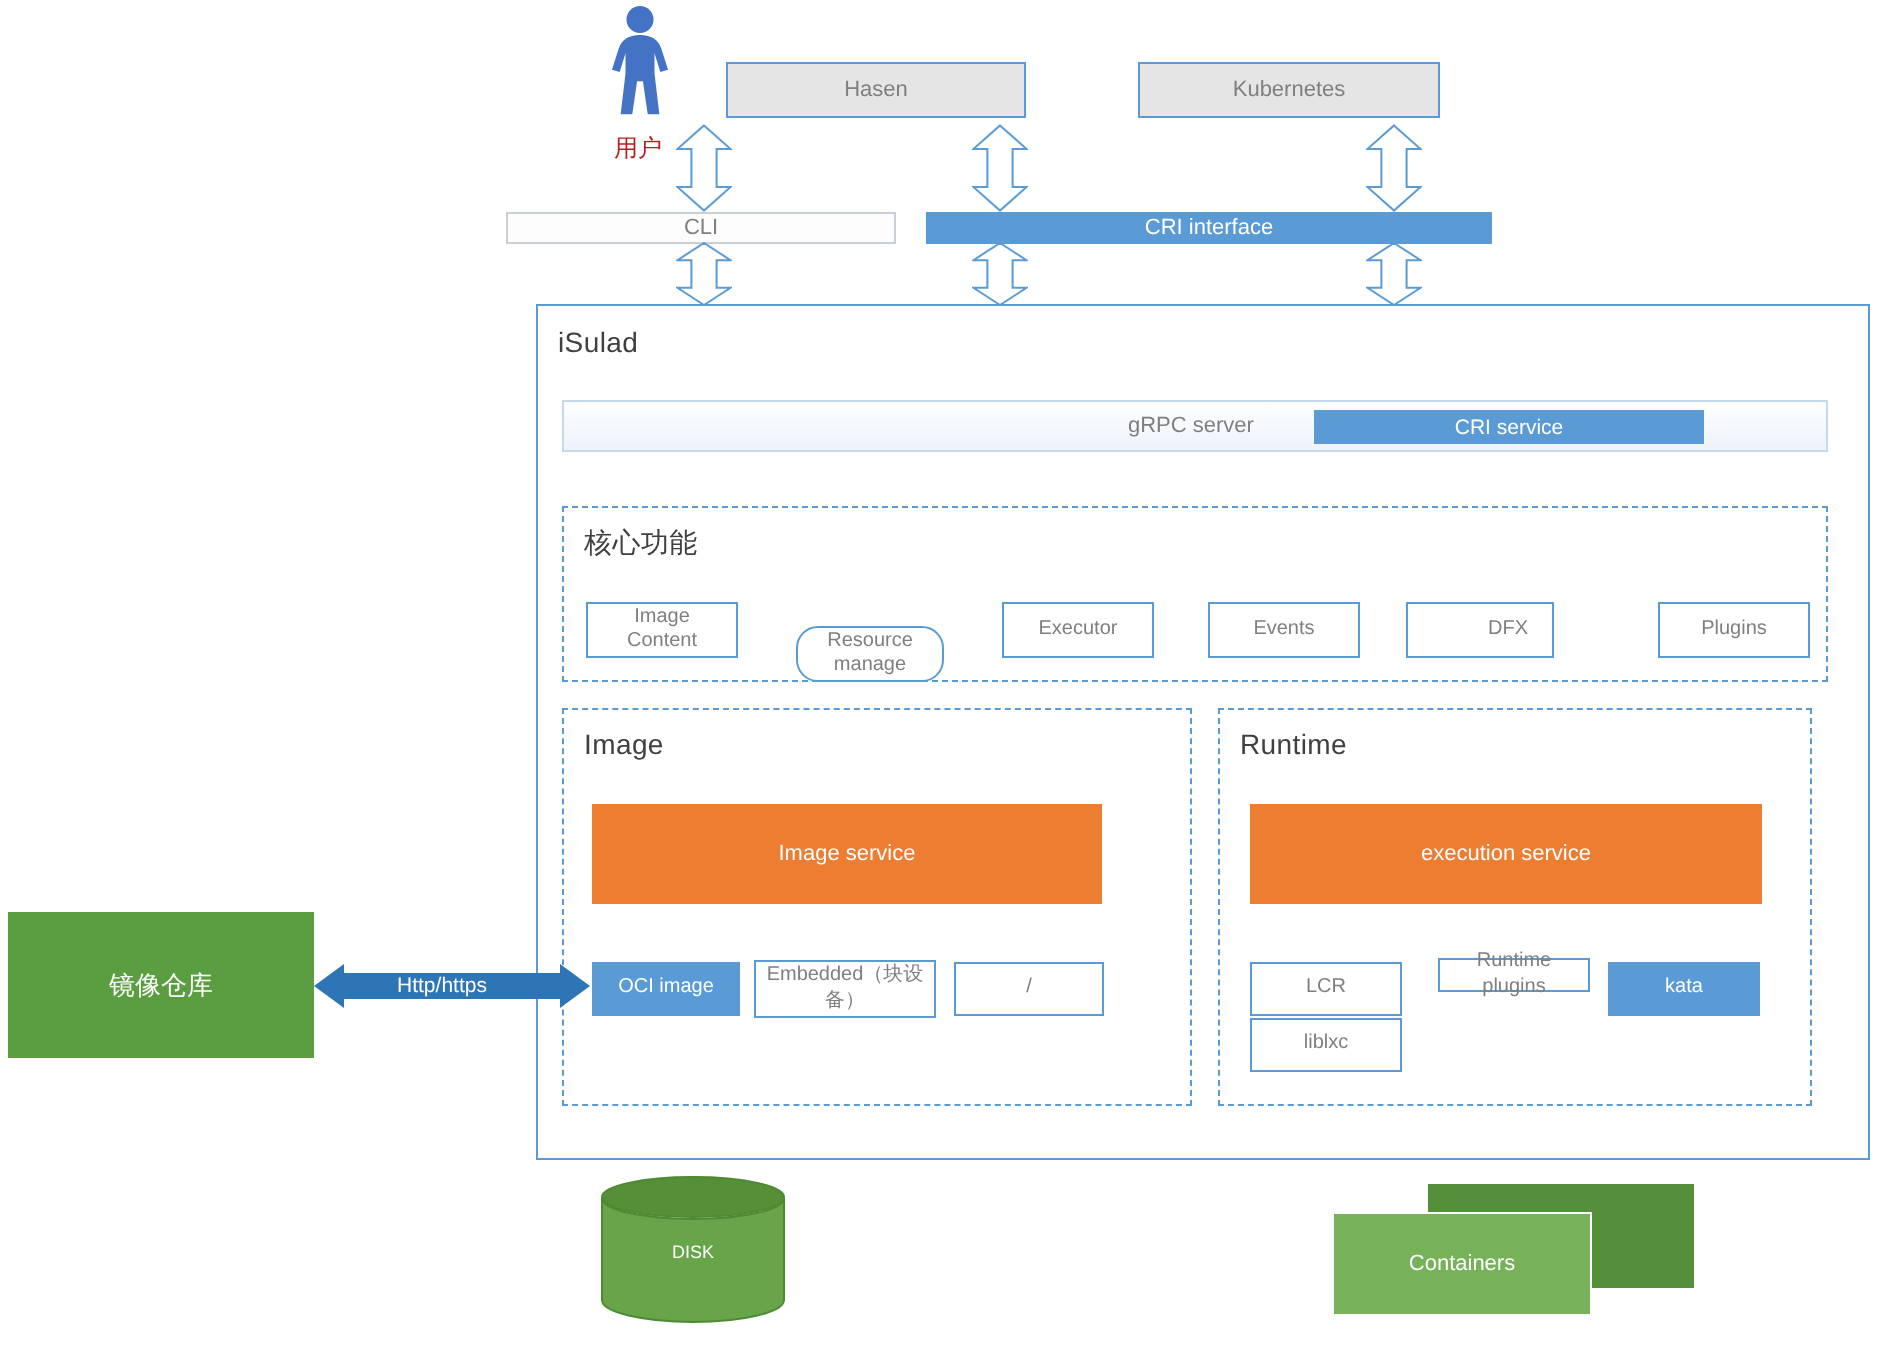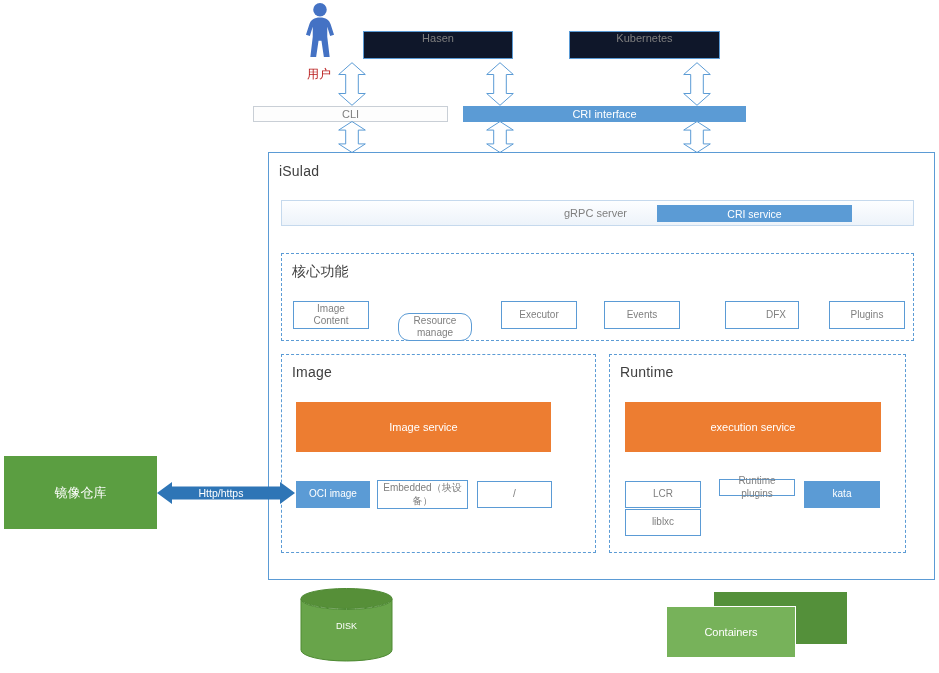--- a/index.html
+++ b/index.html
@@ -9,22 +9,22 @@
   }
   .abs{position:absolute;}
   .box{
     position:absolute;display:flex;align-items:center;justify-content:center;
     background:#fff;border:1px solid #5B9BD5;color:#7F7F7F;font-size:10px;
     text-align:center;line-height:1.25;box-sizing:border-box;
   }
   .box .wrapnarrow{display:inline-block;max-width:54px;}
   .box.blue{background:#5B9BD5;border-color:#5B9BD5;color:#fff;}
   .topbox{
-    position:absolute;display:flex;justify-content:center;
-    background:#0f172a;border:1px solid #5B9BD5;color:#7F7F7F;font-size:11px;box-sizing:border-box;
+    position:absolute;display:flex;align-items:center;justify-content:center;
+    background:#e5e5e5;border:1px solid #5B9BD5;color:#7F7F7F;font-size:11px;box-sizing:border-box;
   }
   .dashedpanel{
     position:absolute;border:1px dashed #5B9BD5;background:#fff;box-sizing:border-box;
   }
   .sectiontitle{
     position:absolute;left:10px;top:9px;font-size:14px;color:#404040;letter-spacing:.2px;
   }
   .servicebar{
     position:absolute;display:flex;align-items:center;justify-content:center;
     background:#ED7D31;color:#fff;font-size:11px;
@@ -133,21 +133,21 @@
       </div>
       <div class="box" style="left:116px;top:59px;width:74px;height:28px;border-radius:11px;">
         <span class="wrapnarrow">Resource manage</span>
       </div>
       <div class="box" style="left:219px;top:47px;width:76px;height:28px;">
         <span>Executor</span>
       </div>
       <div class="box" style="left:322px;top:47px;width:76px;height:28px;">
         <span>Events</span>
       </div>
-      <div class="box" style="left:443px;top:47px;width:74px;height:28px;padding-left:28px;">
+      <div class="box" style="left:421px;top:47px;width:74px;height:28px;padding-left:28px;">
         <span>DFX</span>
       </div>
       <div class="box" style="left:547px;top:47px;width:76px;height:28px;">
         <span>Plugins</span>
       </div>
     </div>
 
     <div class="dashedpanel" style="left:12px;top:201px;width:315px;height:199px;">
       <div class="sectiontitle">Image</div>
       <div class="servicebar" style="left:14px;top:47px;width:255px;height:50px;">

